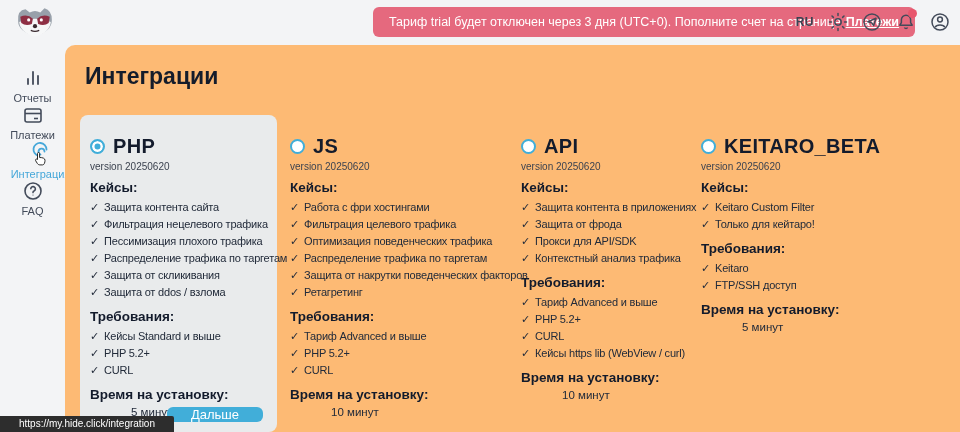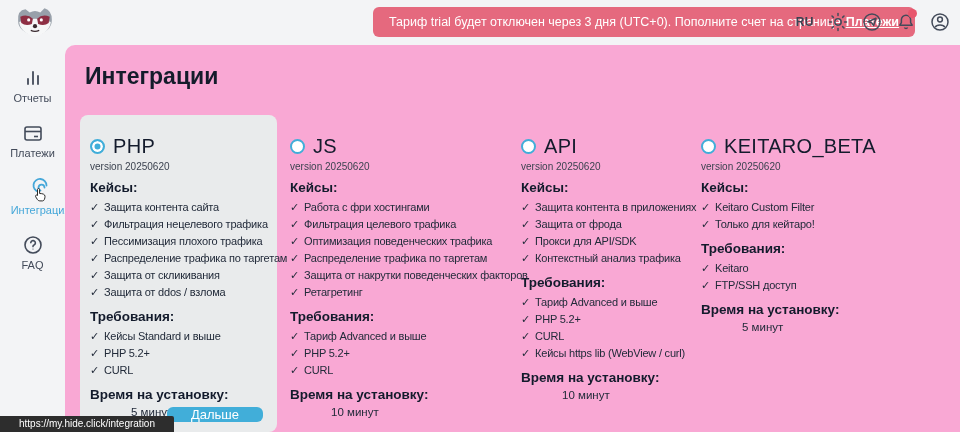--- a/index.html
+++ b/index.html
@@ -13,41 +13,41 @@
     background:#e5697e; color:#fff; border-radius:6px; padding:0 16px; font-size:12.5px; white-space:nowrap; }
   .trial-banner .pay-link { font-weight:700; text-decoration:underline; color:#fff; margin-left:5px; cursor:pointer; }
   .header-right { position:absolute; right:10px; top:0; height:44px; display:flex; align-items:center; gap:14px; }
   .lang { font-size:12px; font-weight:700; color:#3a4352; letter-spacing:.5px; cursor:pointer; }
   .hicon { width:20px; height:20px; display:block; cursor:pointer; }
   .bell-wrap { position:relative; }
   .bell-dot { position:absolute; right:-1px; top:-3px; width:9px; height:9px; border-radius:50%; background:#e8566d; }
 
   
   .sidebar { position:absolute; left:0; top:45px; width:65px; bottom:0; display:flex; flex-direction:column;
-    align-items:center; padding-top:22px; gap:18px; }
+    align-items:center; padding-top:22px; }
   .side-item { display:flex; flex-direction:column; align-items:center; gap:3px; color:#434b5a;
     font-size:11px; cursor:pointer; width:100%; position:relative; }
   .side-item svg { display:block; }
   .side-item.active { color:#45a7d9;padding-left:16px; }
   .cursor-overlay { position:absolute; left:33px; top:10px; }
 
   
-  .main { position:absolute; left:65px; top:45px; right:0; bottom:0; background:#f9a8d4; border-top-left-radius:10px; }
+  .main { position:absolute; left:65px; top:45px; right:0; bottom:0; background:#fdba74; border-top-left-radius:10px; }
   h1.page-title { margin:18px 0 0 20px; font-size:23px; font-weight:700; color:#141c2b; }
 
   .cols { display:flex; gap:13px; margin:25px 0 0 15px; align-items:flex-start; }
   .opt-col { padding-top:20px; }
   .col0 { width:197px; background:#e9ebec; border-radius:8px; padding:20px 10px 14px 10px;
     min-height:300px; position:relative; }
   .col1 { width:218px; } .col2 { width:167px; } .col3 { width:230px; }
 
   .opt-head { display:flex; align-items:center; gap:8px; }
   .radio { width:15px; height:15px; border-radius:50%; border:2px solid #41aed9; background:#fff; flex-shrink:0; cursor:pointer; }
   .radio.selected { background:#41aed9; box-shadow:inset 0 0 0 2.5px #fff; }
-  .opt-title { font-size:20px; font-weight:400; color:#131b2c; letter-spacing:.3px; }
+  .opt-title { font-size:20px; font-weight:700; color:#131b2c; letter-spacing:.3px; }
   .version { font-size:10px; color:#3c4350; margin:3px 0 6px; }
   .sec-label { font-size:13.5px; font-weight:700; color:#131b2c; margin:8px 0 4px; }
   ul.checks { list-style:none; }
   .check-item { font-size:11px; letter-spacing:-0.2px; line-height:17px; white-space:nowrap; color:#222b3a; }
   .check-item::before { content:"✓"; margin-right:5px; }
   .install-time { font-size:11.5px; margin-top:3px; color:#222b3a;padding-left:41px; }
   .next-btn { position:absolute; right:14px; bottom:10px; background:#41aed9; color:#fff; border:none;
     border-radius:6px; padding:0 24px; font-size:13px; font-family:"Liberation Sans",sans-serif; cursor:pointer; }
 
   

